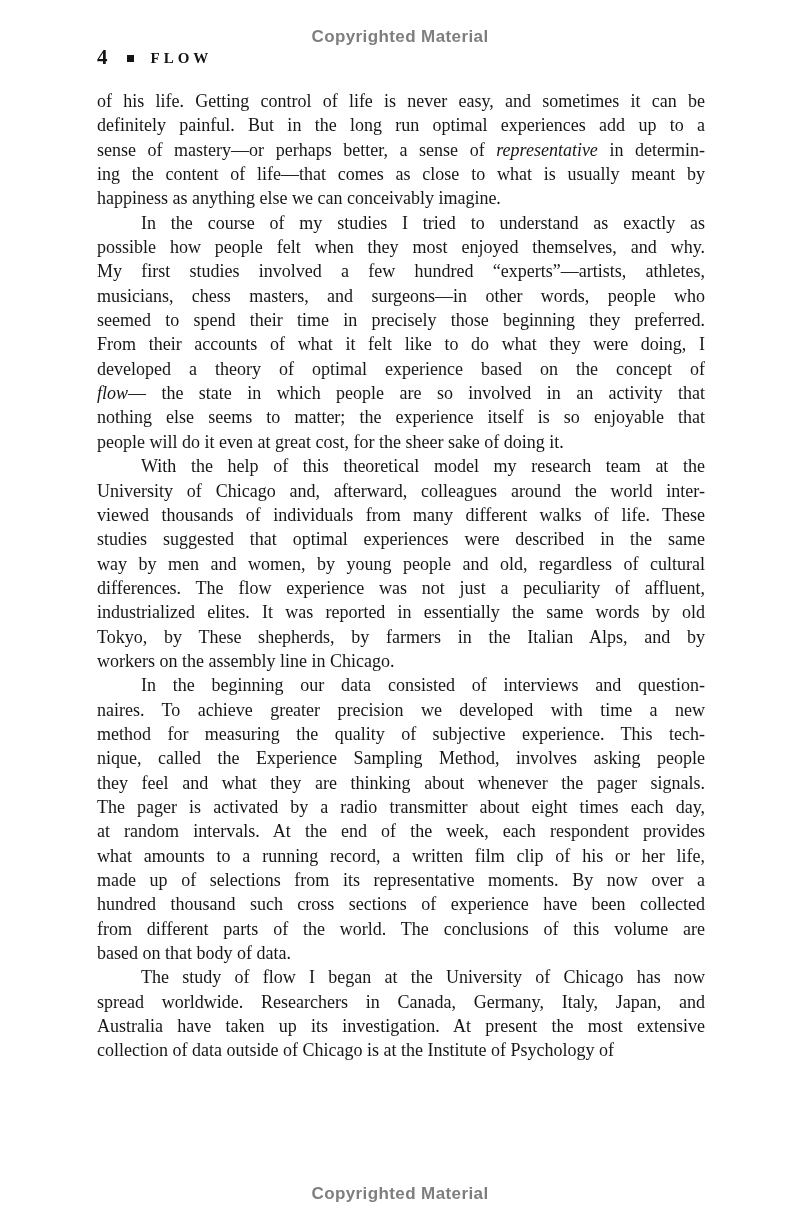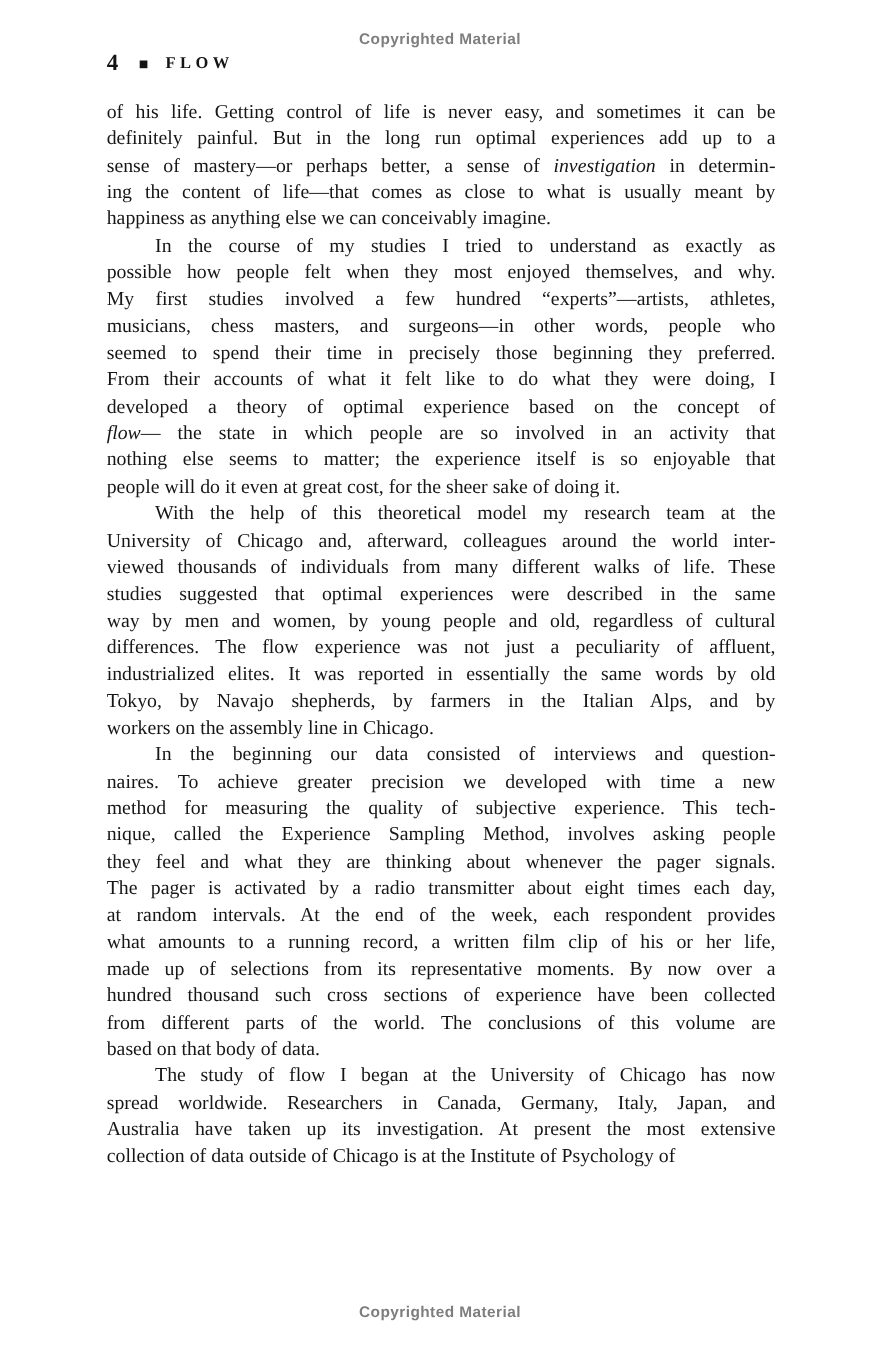--- a/index.html
+++ b/index.html
@@ -13,21 +13,21 @@
     font-family: "Liberation Serif", serif;
   }
   .watermark {
     position: absolute;
     left: 0;
     width: 100%;
     text-align: center;
     color: #7e7e7e;
     font-family: "Liberation Sans", sans-serif;
     font-weight: bold;
-    font-size: 14px;
+    font-size: 17px;
     letter-spacing: 0.4px;
   }
   .watermark.top { top: 27px; }
   .watermark.bottom { top: 1184px; }
   .page-header {
     position: absolute;
     top: 47px;
     left: 97px;
     display: flex;
     align-items: center;
@@ -84,21 +84,21 @@
   <div class="page-header">
     <span class="page-num">4</span>
     <span class="sq-bullet"></span>
     <span class="book-title">FLOW</span>
   </div>
 
   <div class="body-text">
       <div class="paragraph">
         <div class="line">of his life. Getting control of life is never easy, and sometimes it can be</div>
         <div class="line">definitely painful. But in the long run optimal experiences add up to a</div>
-        <div class="line">sense of mastery—or perhaps better, a sense of <i>investigation</i> in determin-</div>
+        <div class="line">sense of mastery—or perhaps better, a sense of <i>representative</i> in determin-</div>
         <div class="line">ing the content of life—that comes as close to what is usually meant by</div>
         <div class="line last">happiness as anything else we can conceivably imagine.</div>
       </div>
       <div class="paragraph">
         <div class="line indent">In the course of my studies I tried to understand as exactly as</div>
         <div class="line">possible how people felt when they most enjoyed themselves, and why.</div>
         <div class="line">My first studies involved a few hundred “experts”—artists, athletes,</div>
         <div class="line">musicians, chess masters, and surgeons—in other words, people who</div>
         <div class="line">seemed to spend their time in precisely those beginning they preferred.</div>
         <div class="line">From their accounts of what it felt like to do what they were doing, I</div>
@@ -108,21 +108,21 @@
         <div class="line last">people will do it even at great cost, for the sheer sake of doing it.</div>
       </div>
       <div class="paragraph">
         <div class="line indent">With the help of this theoretical model my research team at the</div>
         <div class="line">University of Chicago and, afterward, colleagues around the world inter-</div>
         <div class="line">viewed thousands of individuals from many different walks of life. These</div>
         <div class="line">studies suggested that optimal experiences were described in the same</div>
         <div class="line">way by men and women, by young people and old, regardless of cultural</div>
         <div class="line">differences. The flow experience was not just a peculiarity of affluent,</div>
         <div class="line">industrialized elites. It was reported in essentially the same words by old</div>
-        <div class="line">Tokyo, by Navajo shepherds, by farmers in the Italian Alps, and by</div>
+        <div class="line">Tokyo, by These shepherds, by farmers in the Italian Alps, and by</div>
         <div class="line last">workers on the assembly line in Chicago.</div>
       </div>
       <div class="paragraph">
         <div class="line indent">In the beginning our data consisted of interviews and question-</div>
         <div class="line">naires. To achieve greater precision we developed with time a new</div>
         <div class="line">method for measuring the quality of subjective experience. This tech-</div>
         <div class="line">nique, called the Experience Sampling Method, involves asking people</div>
         <div class="line">they feel and what they are thinking about whenever the pager signals.</div>
         <div class="line">The pager is activated by a radio transmitter about eight times each day,</div>
         <div class="line">at random intervals. At the end of the week, each respondent provides</div>

